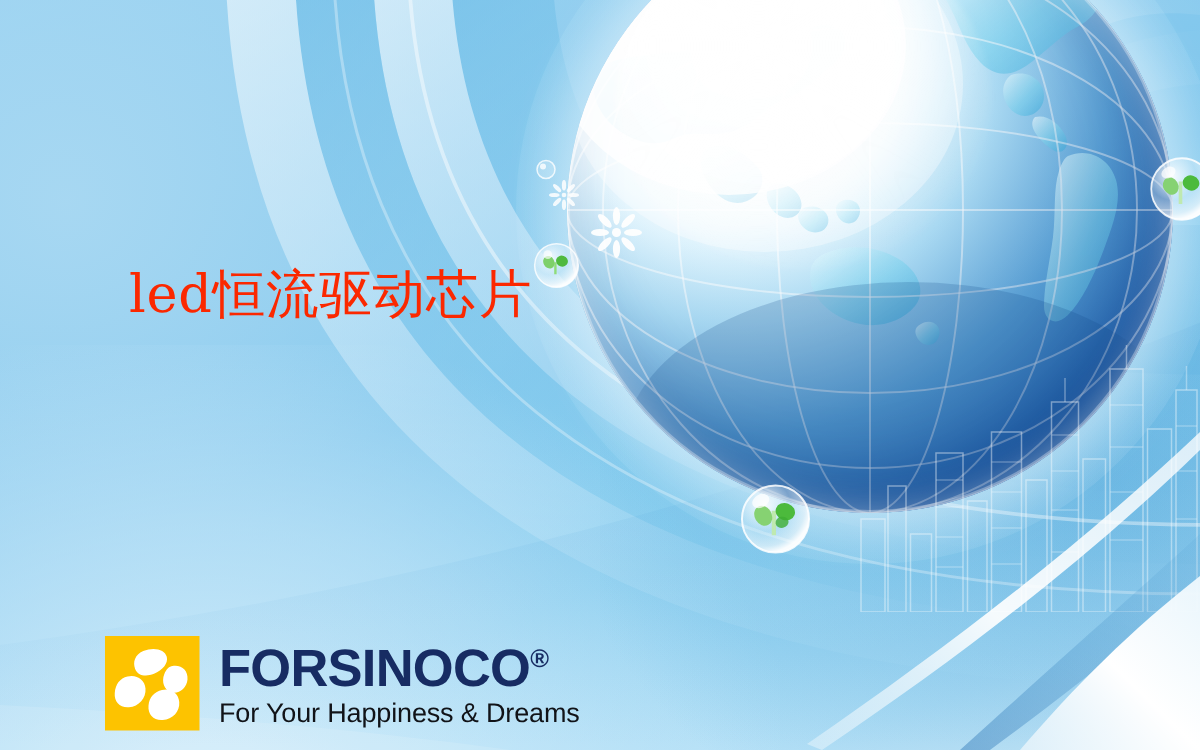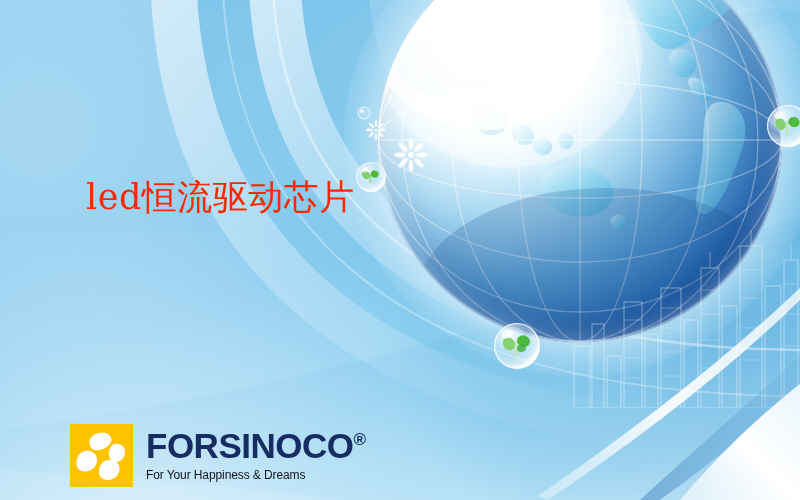--- a/index.html
+++ b/index.html
@@ -157,21 +157,21 @@
     letter-spacing: -0.5px;
     white-space: nowrap;
   }
   .logo-reg {
     font-size: 17px;
     vertical-align: super;
     line-height: 1;
   }
   .logo-tagline {
     font-family: "Liberation Sans", sans-serif;
-    font-size: 12px;
+    font-size: 18px;
     line-height: 21px;
     color: #111318;
     letter-spacing: -0.1px;
     white-space: nowrap;
     margin-top: 1px;
   }
 </style>
 </head>
 <body>
 

